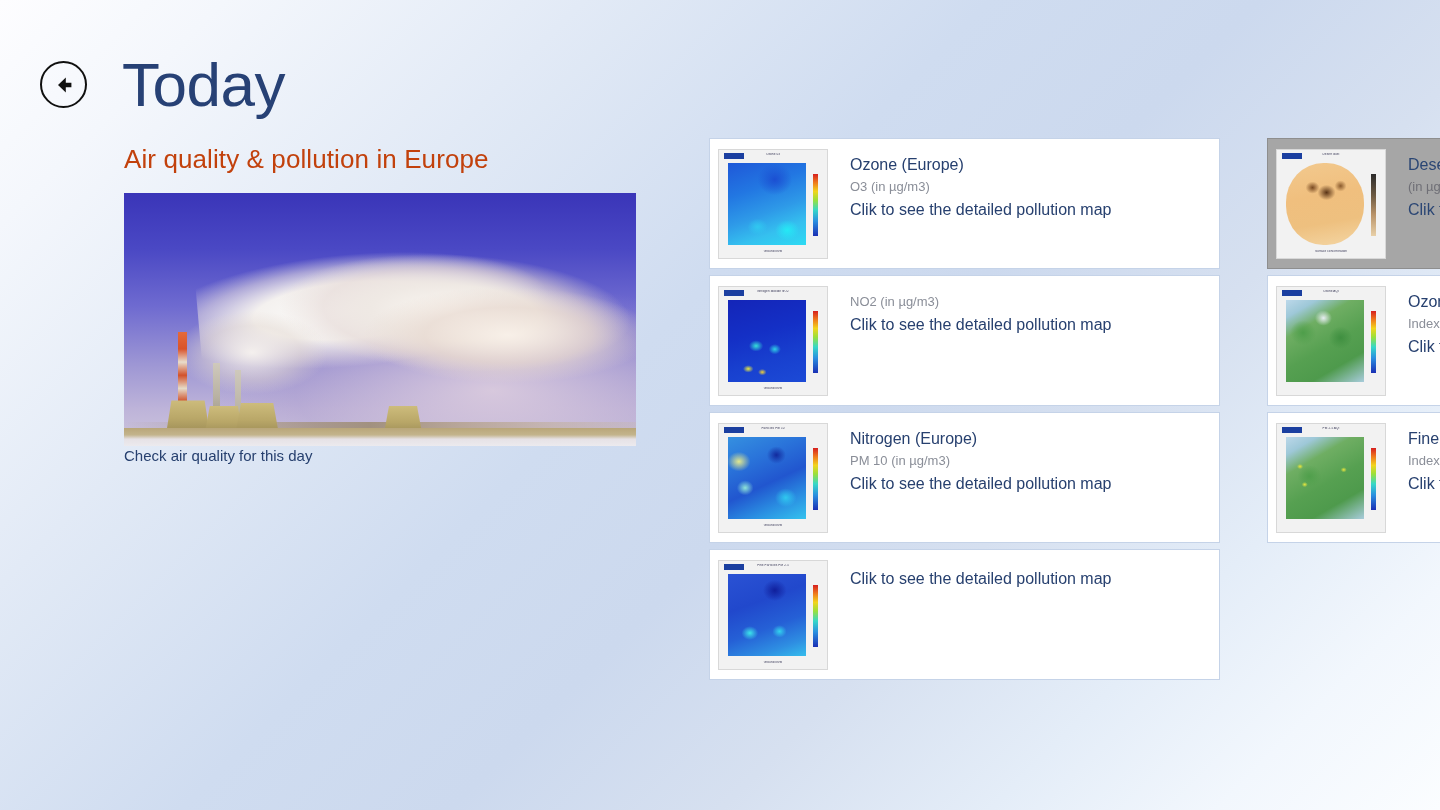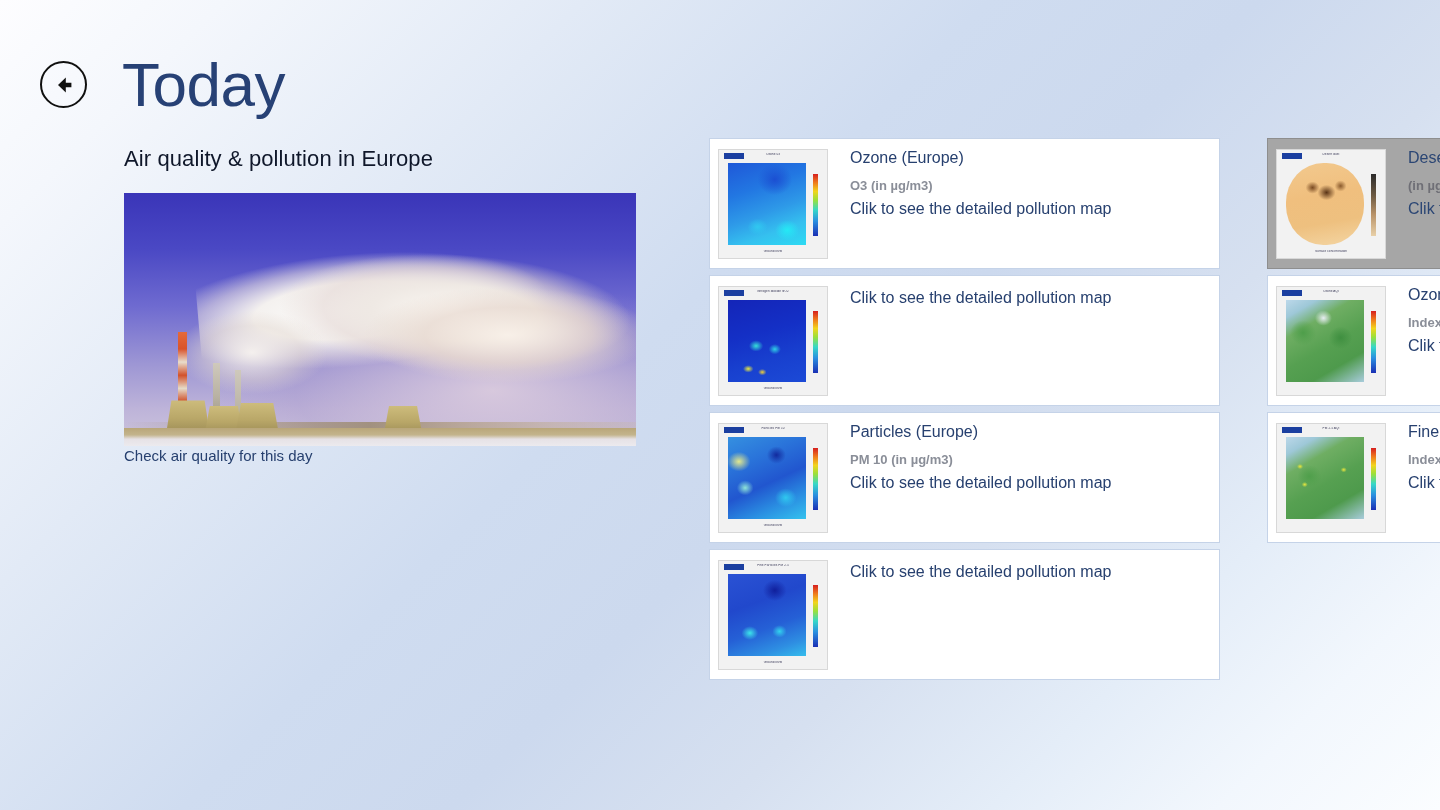--- a/index.html
+++ b/index.html
@@ -65,23 +65,23 @@
 
   
   .hero-col {
     position: absolute;
     left: 124px;
     top: 143px;
     width: 512px;
   }
 
   .hero-heading {
-    font-size: 22px;
+    font-size: 26px;
     font-weight: 300;
-    color: #0f172a;
+    color: #c2410c;
     line-height: 32px;
     letter-spacing: 0.1px;
     white-space: nowrap;
   }
 
   .hero-image {
     margin-top: 18px;
     width: 512px;
     height: 253px;
     position: relative;
@@ -310,34 +310,34 @@
     width: 100%; height: 100%;
     background: linear-gradient(to bottom, #d61f1f 0%, #ef7a1c 14%, #f2d41c 28%, #9ae03a 42%, #36d8c8 58%, #2a8fe0 76%, #1a2fb4 100%);
   }
   .scale-grey {
     width: 100%; height: 100%;
     background: linear-gradient(to bottom, #2b2b2b 0%, #6d5a42 35%, #b89268 65%, #e8d0a8 100%);
   }
 
   .card-body {
     flex: 1 1 auto;
-    padding: 8px 0 0 22px;
+    padding: 15px 0 0 22px;
     min-width: 0;
   }
   .card-title {
     font-size: 16px;
     font-weight: 400;
     color: #27406f;
     line-height: 22px;
     white-space: nowrap;
   }
   .card-sub {
-    margin-top: 8px;
+    margin-top: 2px;
     font-size: 13px;
-    font-weight: 700;
+    font-weight: 400;
     color: #8a8e98;
     line-height: 18px;
     white-space: nowrap;
   }
   .card-action {
     margin-top: 3px;
     font-size: 16px;
     font-weight: 400;
     color: #27406f;
     line-height: 22px;
@@ -409,37 +409,38 @@
         <div class="tcap-top">Nitrogen dioxide NO2</div>
         <div class="tmap">
           <div class="map-eu-no2"></div>
         </div>
         <div class="tscale">
           <div class="scale-blue"></div>
         </div>
         <div class="tcap-bot">Ground level</div>
       </div>
       <div class="card-body">
+        <div class="card-sub">NO2 (in µg/m3)</div>
         <div class="card-action">Clik to see the detailed pollution map</div>
       </div>
     </div>
     <div class="card">
       <div class="thumb">
         <div class="tbadge"></div>
         <div class="tcap-top">Particles PM 10</div>
         <div class="tmap">
           <div class="map-eu-pm10"></div>
         </div>
         <div class="tscale">
           <div class="scale-blue"></div>
         </div>
         <div class="tcap-bot">Ground level</div>
       </div>
       <div class="card-body">
-        <div class="card-title">Particles (Europe)</div>
+        <div class="card-title">Nitrogen (Europe)</div>
         <div class="card-sub">PM 10 (in µg/m3)</div>
         <div class="card-action">Clik to see the detailed pollution map</div>
       </div>
     </div>
     <div class="card">
       <div class="thumb">
         <div class="tbadge"></div>
         <div class="tcap-top">Fine Particles PM 2.5</div>
         <div class="tmap">
           <div class="map-eu-pm25"></div>

